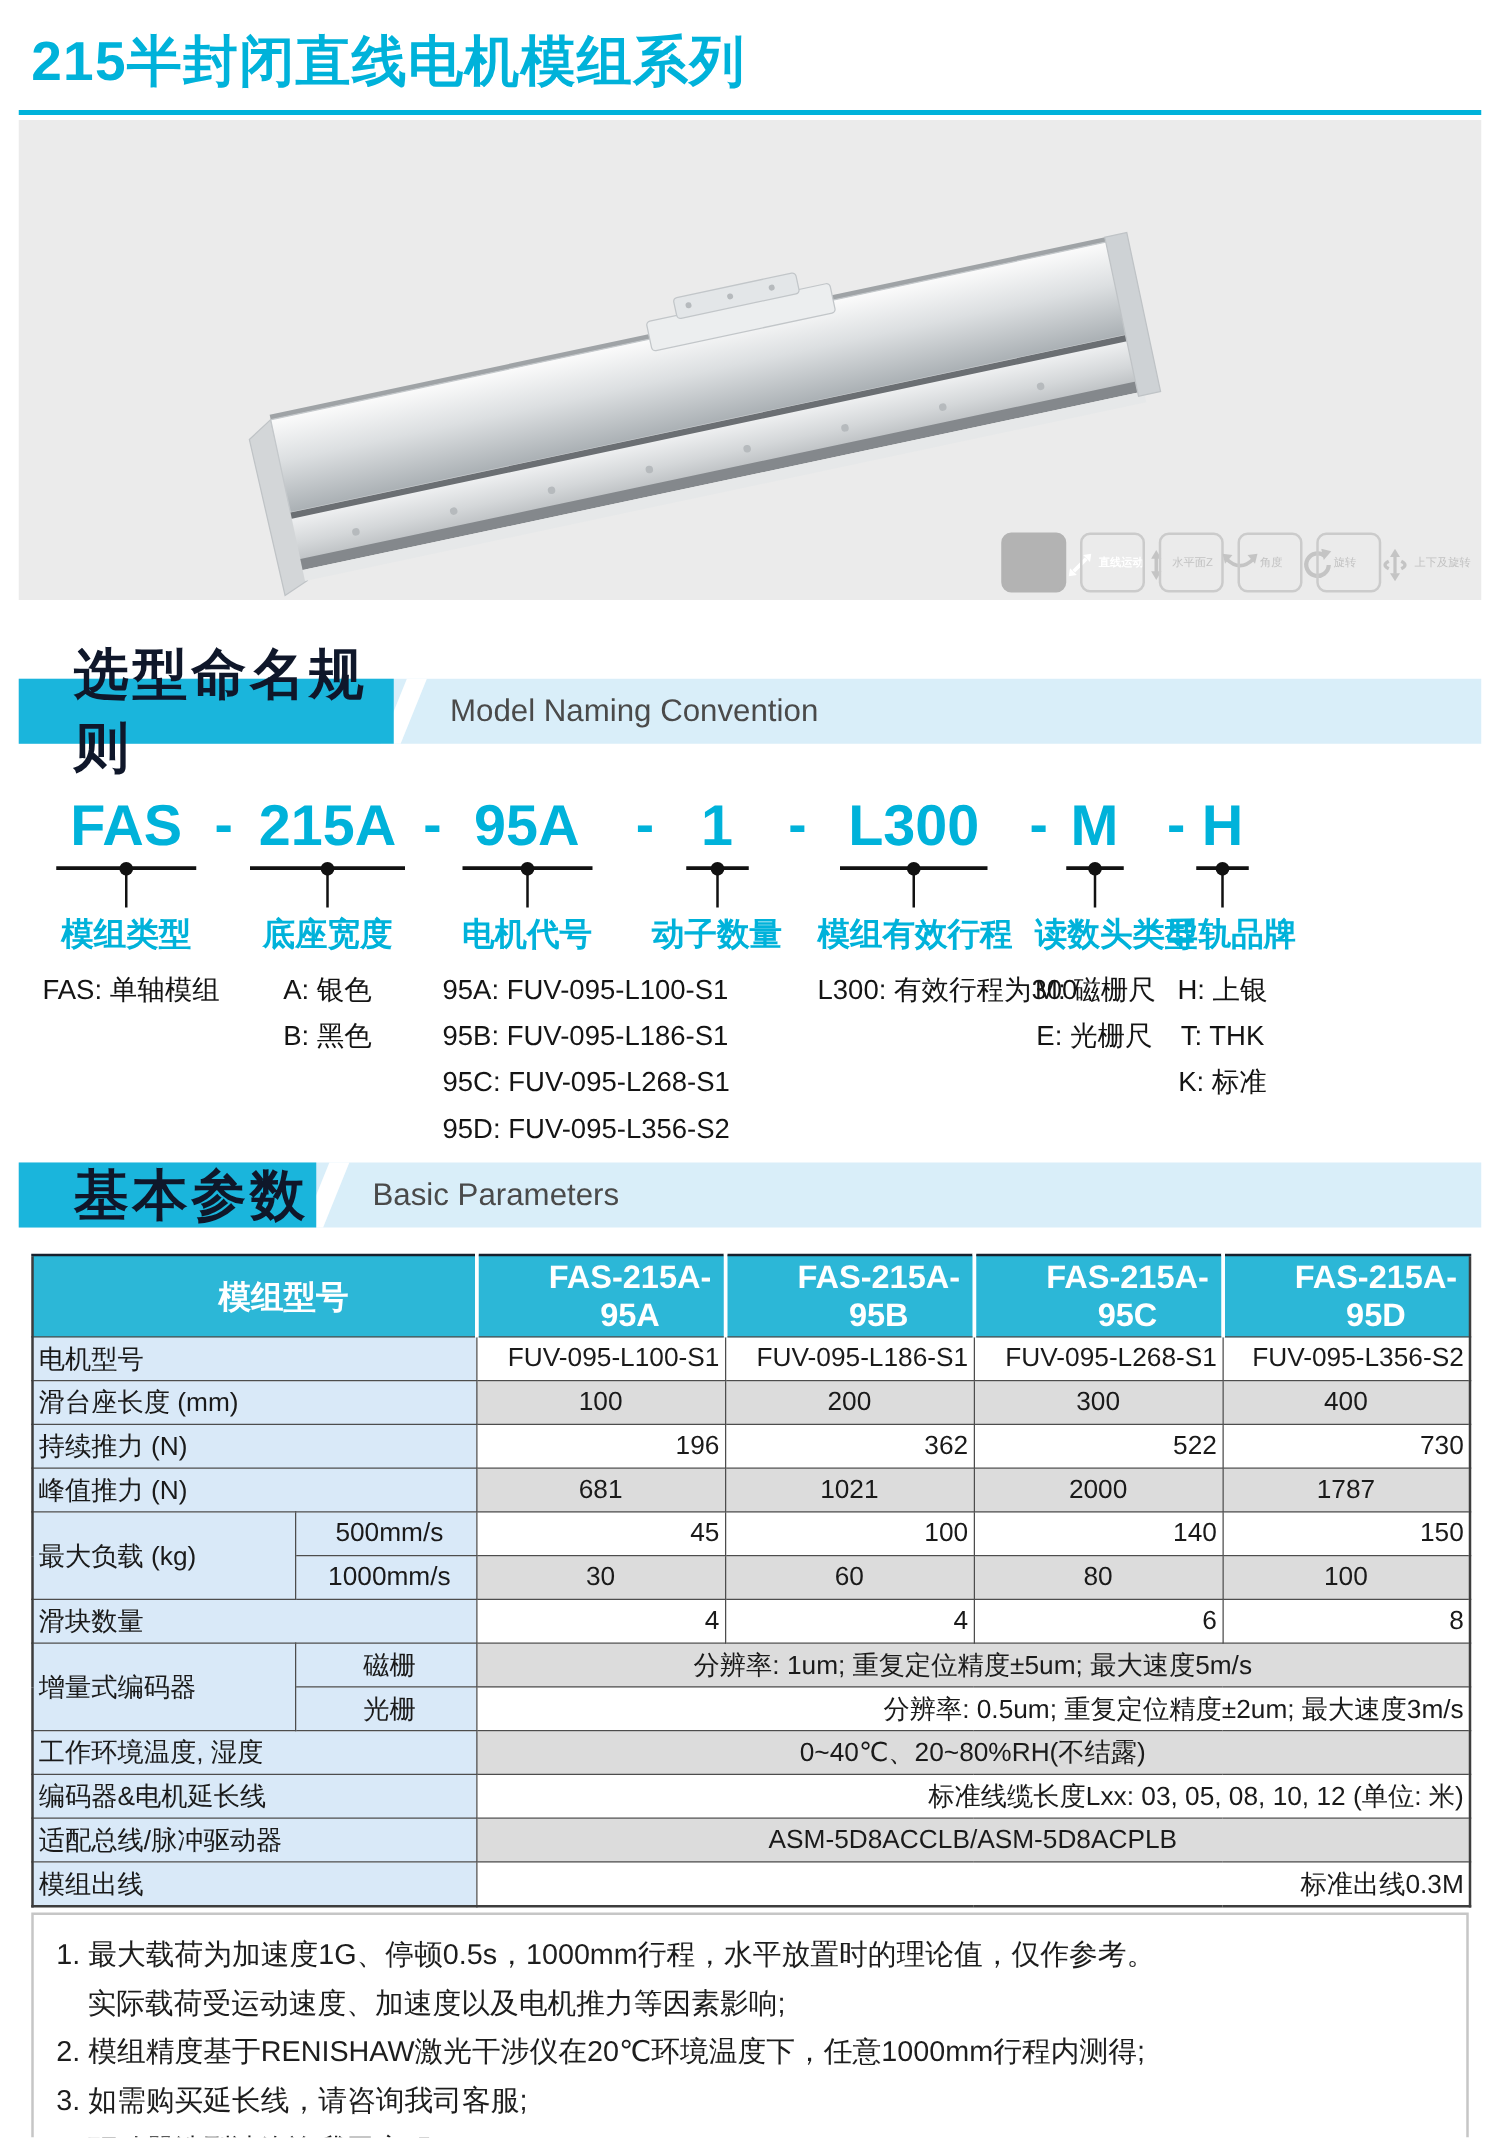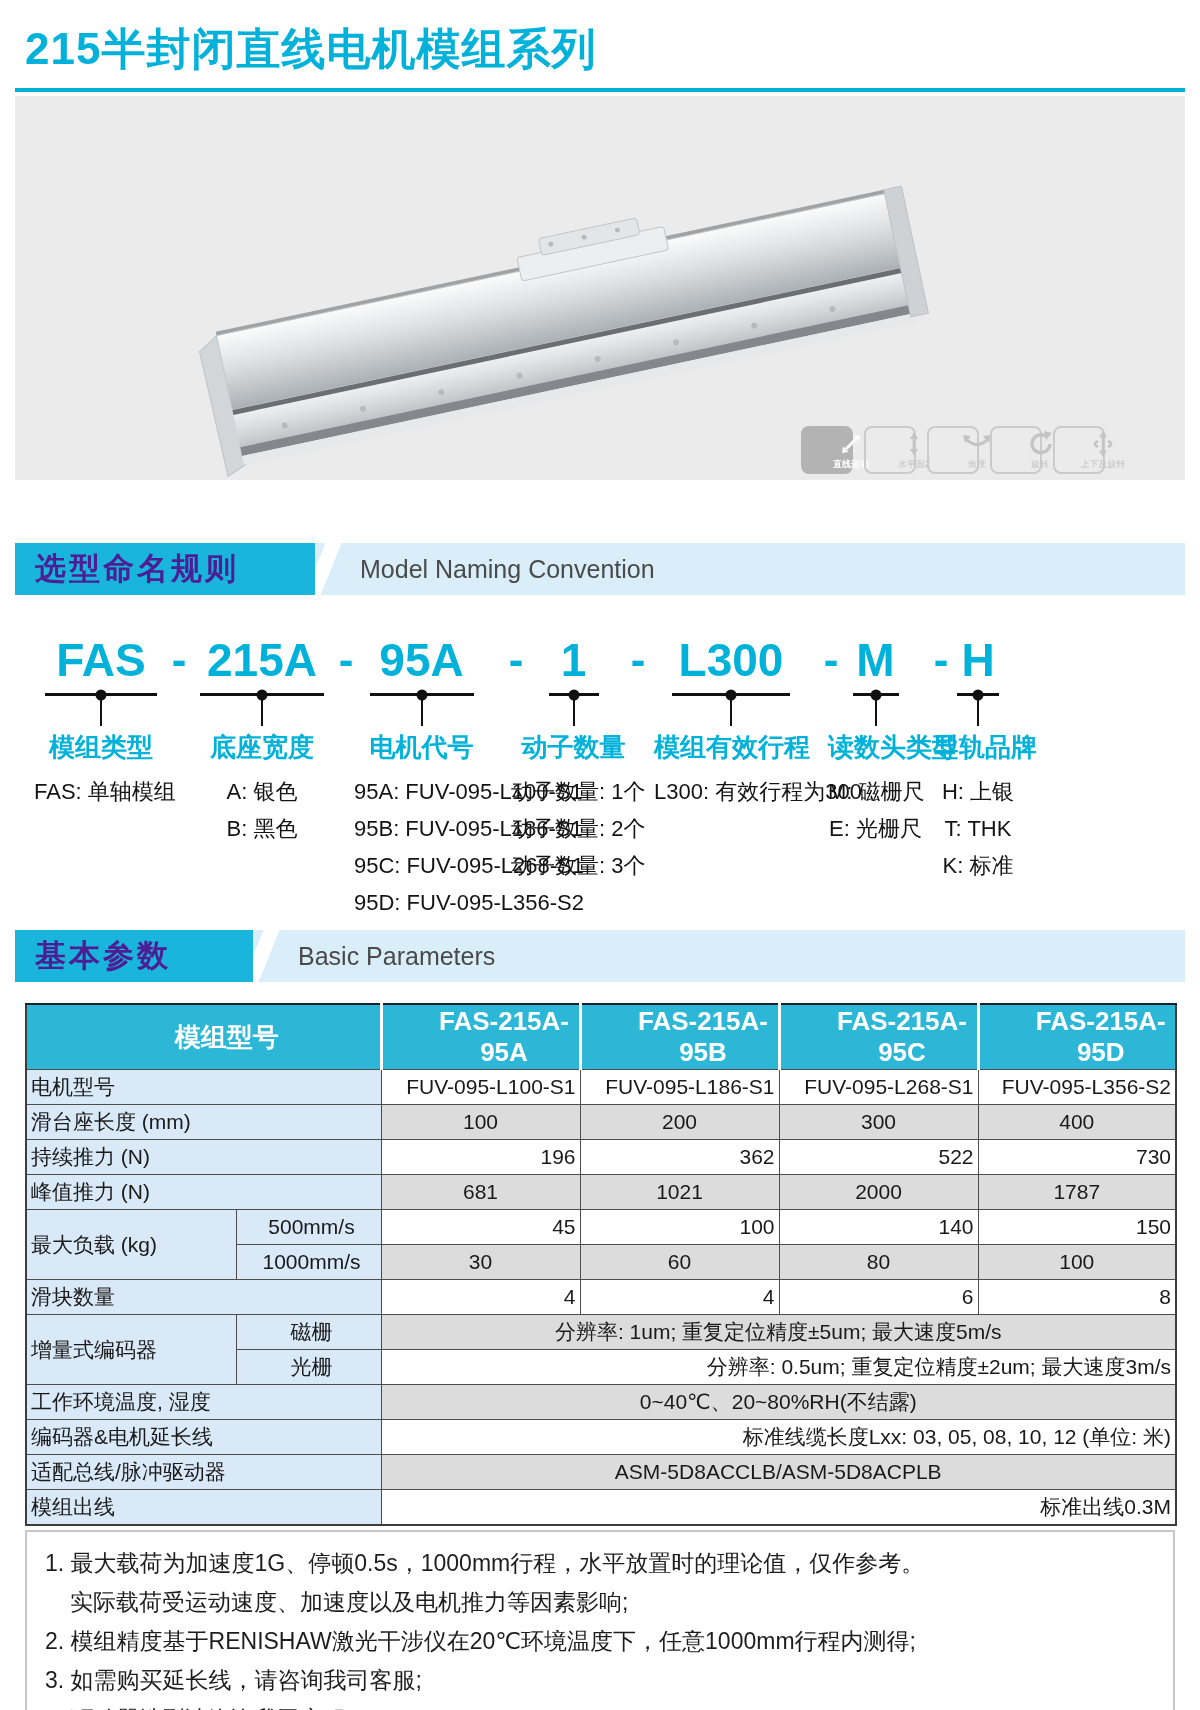--- a/index.html
+++ b/index.html
@@ -9,32 +9,32 @@
   
   .page-title{position:absolute;left:25px;top:20px;font-size:44px;font-weight:bold;
               color:#00b2da;letter-spacing:1px;}
   .title-rule{position:absolute;left:15px;top:88px;width:1170px;height:4px;background:#00b2da;}
 
   
   .hero{position:absolute;left:15px;top:96px;width:1170px;height:384px;background:#ebebeb;overflow:hidden;}
   .hero svg.product{position:absolute;left:0;top:0;}
   .icon-row{position:absolute;right:80px;bottom:6px;display:flex;gap:11px;}
   .mini-icon{width:48px;height:48px;border-radius:8px;border:2px solid #cbcbcb;box-sizing:border-box;
-             position:relative;display:flex;flex-direction:column;align-items:center;justify-content:flex-start;padding-left:48px;}
+             position:relative;display:flex;flex-direction:row;align-items:center;justify-content:flex-start;padding-left:48px;}
   .mini-icon .glyph{margin-top:3px;height:26px;display:flex;align-items:center;justify-content:center;}
   .mini-icon .ilabel{font-size:10px;line-height:12px;color:#c2c2c2;white-space:nowrap;margin-top:1px;
                      transform:scale(.9);}
   .mini-icon.active{background:#b3b3b3;border-color:#b3b3b3;}
   .mini-icon.active .ilabel{color:#ffffff;font-weight:bold;}
 
   
   .banner{position:absolute;left:15px;width:1170px;height:52px;background:#d9eef9;}
   .banner .cn{position:absolute;left:0;top:0;bottom:0;display:flex;align-items:center;
-              padding-left:20px;box-sizing:border-box;background:#1ab5dc;color:#4c1d95;
-              font-size:31px;font-weight:bold;letter-spacing:3px;}
+              padding-left:44px;box-sizing:border-box;background:#1ab5dc;color:#0f172a;
+              font-size:44px;font-weight:bold;letter-spacing:3px;}
   .banner .slash{position:absolute;top:0;width:16px;height:52px;background:#fff;transform:skewX(-22deg);}
   .banner .en{position:absolute;top:0;bottom:0;display:flex;align-items:center;
               color:#4a4a4a;font-size:25px;}
   .banner1{top:543px;} .banner1 .cn{width:300px;} .banner1 .slash{left:300px;} .banner1 .en{left:345px;}
   .banner2{top:930px;} .banner2 .cn{width:238px;} .banner2 .slash{left:238px;} .banner2 .en{left:283px;}
 
   
   .naming{position:absolute;left:16px;top:600px;width:1044px;height:320px;}
   .ncol{position:absolute;top:35px;text-align:center;}
   .ncode{font-size:46px;font-weight:bold;color:#00b2da;line-height:50px;white-space:nowrap;}
@@ -224,25 +224,20 @@
           <div class="nopt">95D: FUV-095-L356-S2</div>
         </div>
       </div>
       <div class="ncol" style="left: 495px; width: 125px;">
         <div class="ncode">1</div>
         <div class="nline" style="width: 50px;">
           <span class="dot"></span>
         </div>
         <div class="nstem"></div>
         <div class="nlabel">动子数量</div>
-        <div class="nopts">
-          <div class="nopt">动子数量: 1个</div>
-          <div class="nopt">动子数量: 2个</div>
-          <div class="nopt">动子数量: 3个</div>
-        </div>
       </div>
       <div class="ncol" style="left: 638px; width: 154px;">
         <div class="ncode">L300</div>
         <div class="nline" style="width: 118px;">
           <span class="dot"></span>
         </div>
         <div class="nstem"></div>
         <div class="nlabel">模组有效行程</div>
         <div class="nopts">
           <div class="nopt">L300: 有效行程为300</div>

